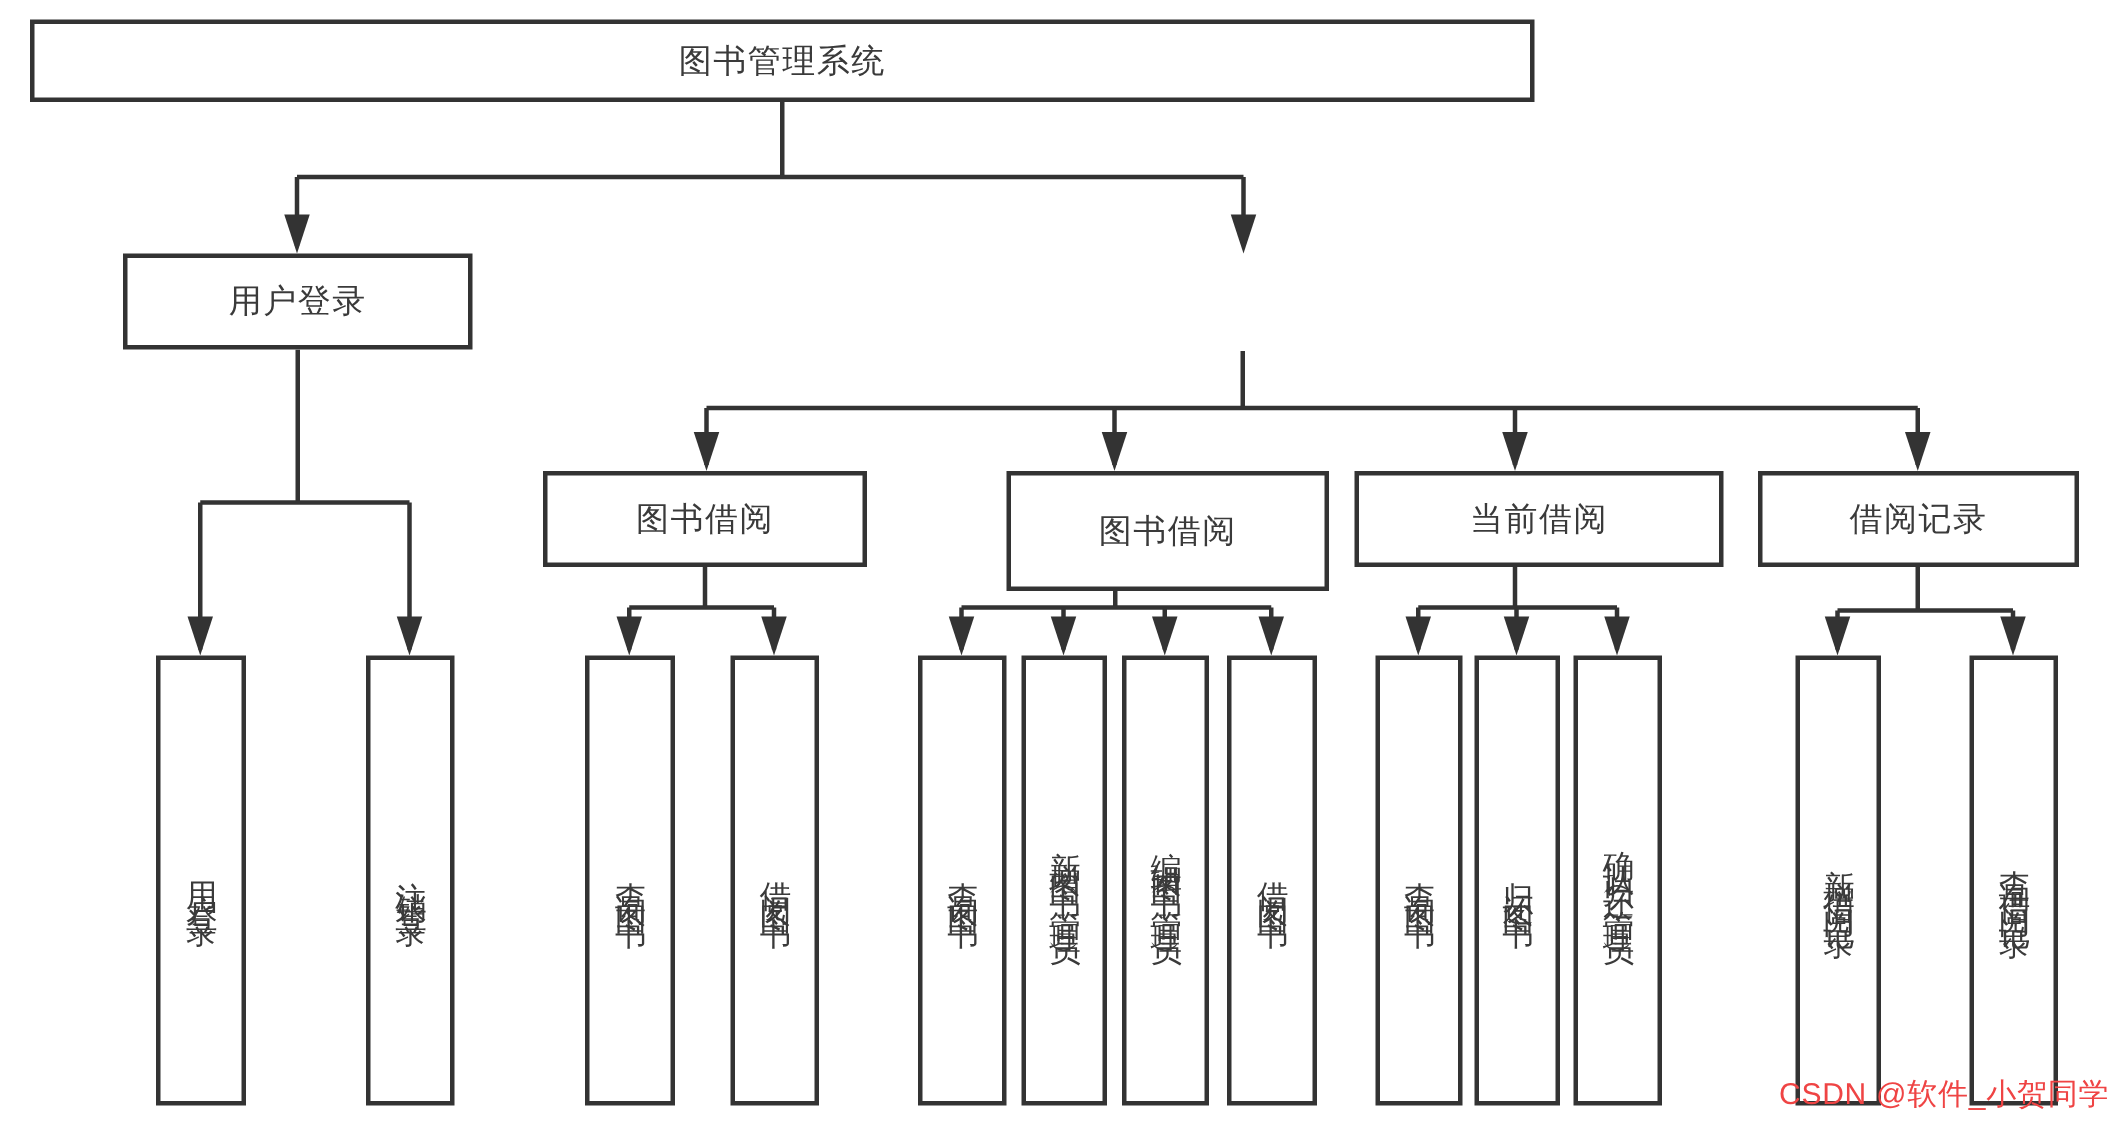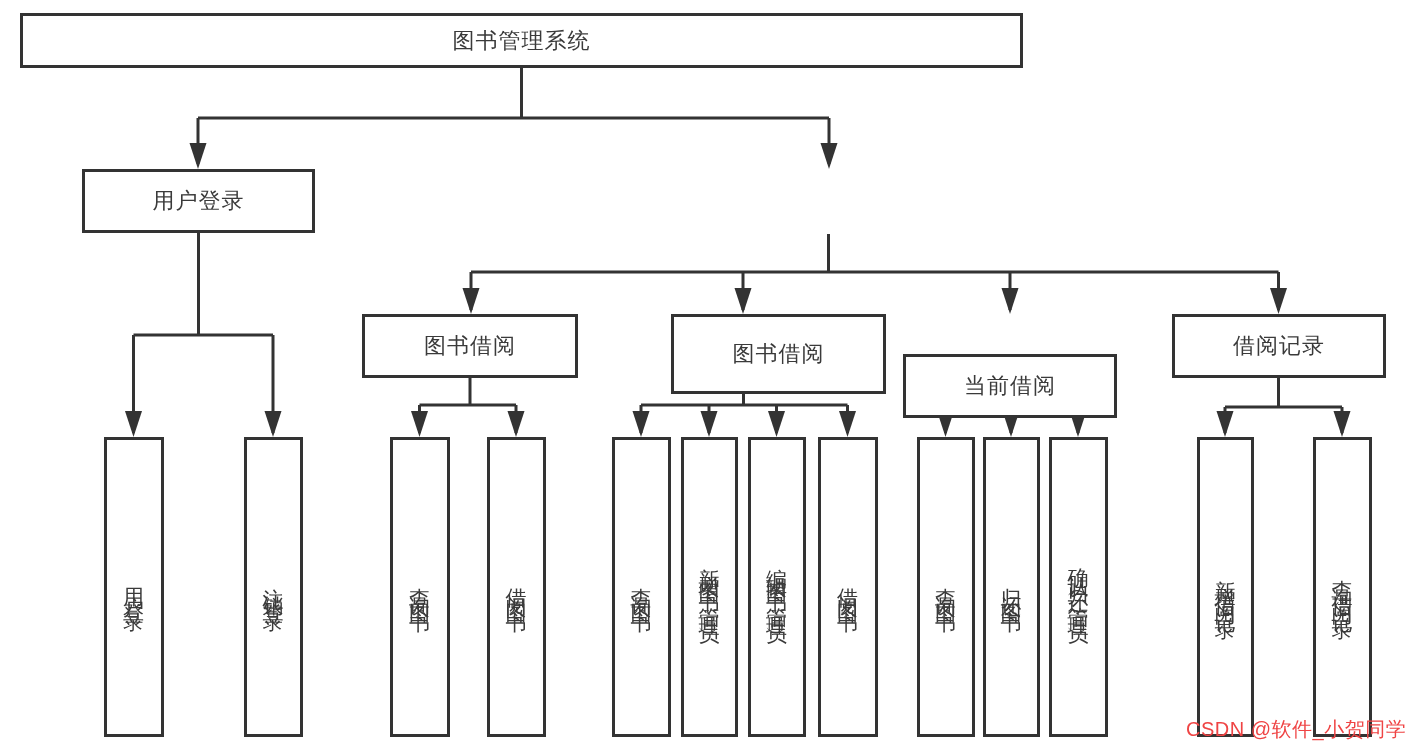--- a/index.html
+++ b/index.html
@@ -106,21 +106,21 @@
   <div class="node hbox" style="left:82px;top:169px;width:233px;height:64px;">
     <span>用户登录</span>
   </div>
 
   <div class="node hbox" style="left:362px;top:314px;width:216px;height:64px;">
     <span>图书借阅</span>
   </div>
   <div class="node hbox" style="left:636px;top:314px;width:215px;height:80px;margin-left:35px;">
     <span>图书借阅</span>
   </div>
-  <div class="node hbox" style="left:903px;top:314px;width:214px;height:64px;margin-top:40px;">
+  <div class="node hbox" style="left:903px;top:314px;width:246px;height:64px;">
     <span>当前借阅</span>
   </div>
   <div class="node hbox" style="left:1172px;top:314px;width:214px;height:64px;">
     <span>借阅记录</span>
   </div>
 
   <div class="node vbox" style="left:104px;top:437px;width:60px;height:300px;">
     <span class="vtext">用户登录</span>
   </div>
   <div class="node vbox" style="left:244px;top:437px;width:59px;height:300px;">

